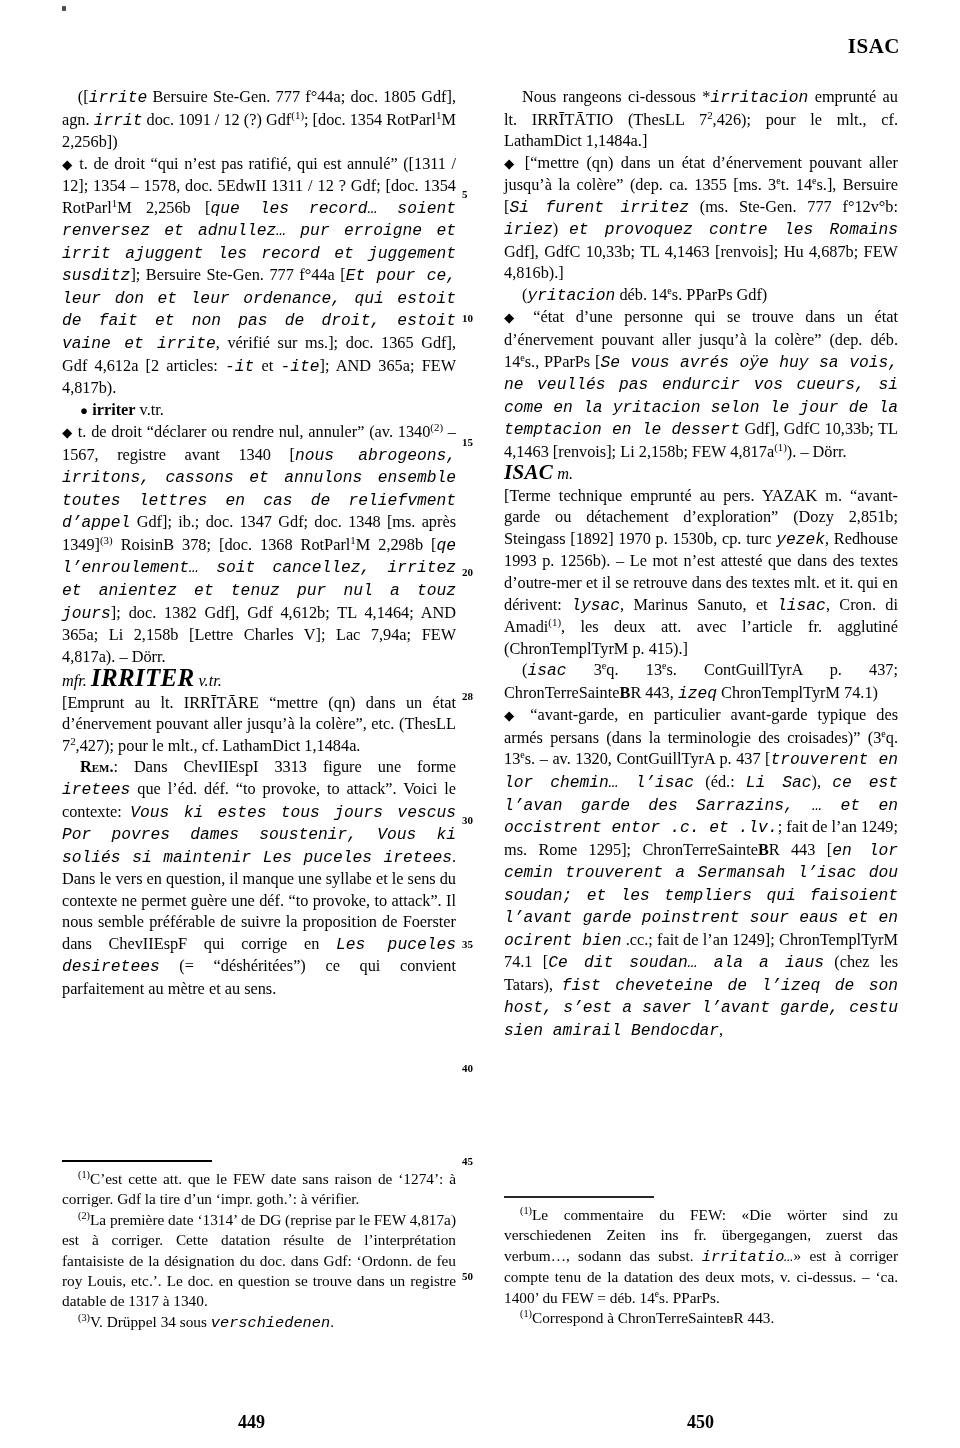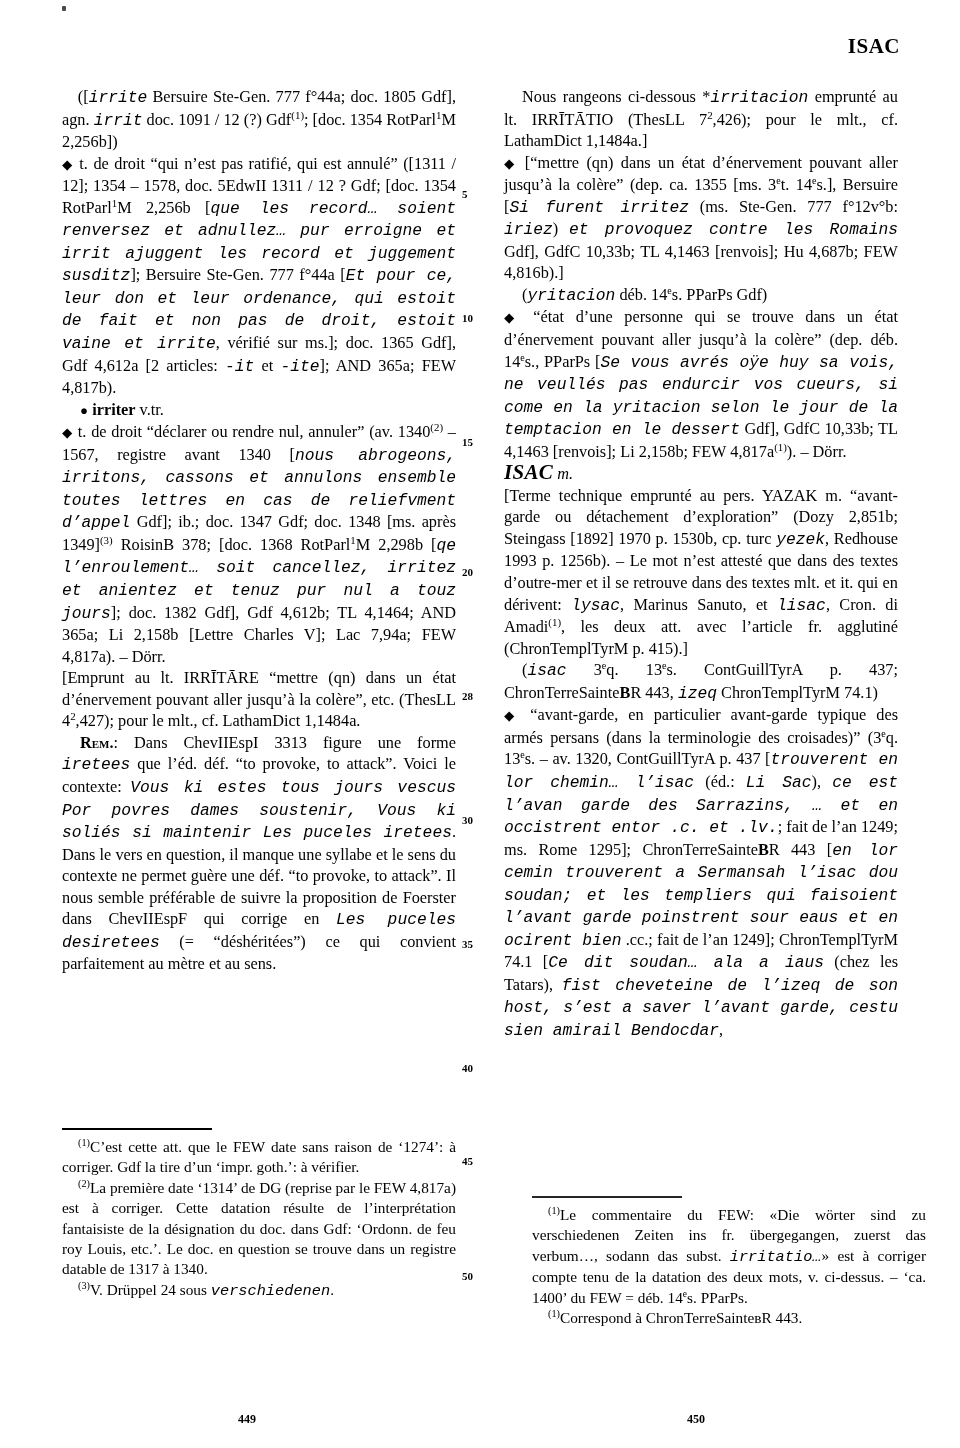--- a/index.html
+++ b/index.html
@@ -116,43 +116,43 @@
   }
   .fn .rule.dashy {
     background: repeating-linear-gradient(to right, #000 0 6px, #000 6px 7px);
     opacity: .85;
   }
   .fn p {
     margin: 0;
     text-indent: 16px;
   }
 
-  .fn-left  { left: 62px; top: 1128px; }
-  .fn-right { left: 532px; top: 1196px; }
+  .fn-left  { left: 62px; top: 1160px; }
+  .fn-right { left: 504px; top: 1196px; }
 
   .linenums {
     position: absolute;
     left: 462px;
     top: 0;
     width: 30px;
     height: 1448px;
     font-size: 11px;
     font-weight: bold;
     font-family: "Liberation Serif", serif;
   }
   .linenums span {
     position: absolute;
     left: 0;
     width: 26px;
     text-align: left;
   }
 
   .folio {
     position: absolute;
-    font-size: 12px;
+    font-size: 18px;
     font-weight: bold;
     top: 1412px;
   }
   .folio-left  { left: 238px; }
   .folio-right { left: 687px; }
 </style>
 </head>
 <body>
 
 <div class="page">
@@ -164,32 +164,33 @@
   <div class="col col-left">
 
     <p><span class="ind-spacer">&nbsp;&nbsp;&nbsp;</span><span>([</span><i>irrite</i><span> Bersuire Ste-Gen. 777 f°44a; doc. 1805 Gdf], agn. </span><i>irrit</i><span> doc. 1091 / 12 (?) Gdf</span><span class="sup">(1)</span><span>; [doc. 1354 RotParl</span><span class="sup">1</span><span>M 2,256b])</span></p>
 
     <p><span class="diamond"></span><span> t. de droit “qui n’est pas ratifié, qui est annulé” ([1311 / 12]; 1354 – 1578, doc. 5EdwII 1311 / 12 ? Gdf; [doc. 1354 RotParl</span><span class="sup">1</span><span>M 2,256b [</span><i>que les record… soient renversez et adnullez… pur erroigne et irrit ajuggent les record et juggement susditz</i><span>]; Bersuire Ste-Gen. 777 f°44a [</span><i>Et pour ce, leur don et leur ordenance, qui estoit de fait et non pas de droit, estoit vaine et irrite</i><span>, vérifié sur ms.]; doc. 1365 Gdf], Gdf 4,612a [2 articles: </span><i>-it</i><span> et </span><i>-ite</i><span>]; AND 365a; FEW 4,817b).</span></p>
 
     <p class="ind"><span class="bullet"></span> <b>irriter</b><span> v.tr.</span></p>
 
     <p><span class="diamond"></span><span> t. de droit “déclarer ou rendre nul, annuler” (av. 1340</span><span class="sup">(2)</span><span> – 1567, registre avant 1340 [</span><i>nous abrogeons, irritons, cassons et annulons ensemble toutes lettres en cas de reliefvment d’appel</i><span> Gdf]; ib.; doc. 1347 Gdf; doc. 1348 [ms. après 1349]</span><span class="sup">(3)</span><span> RoisinB 378; [doc. 1368 RotParl</span><span class="sup">1</span><span>M 2,298b [</span><i>qe l’enroulement… soit cancellez, irritez et anientez et tenuz pur nul a touz jours</i><span>]; doc. 1382 Gdf], Gdf 4,612b; TL 4,1464; AND 365a; Li 2,158b [Lettre Charles V]; Lac 7,94a; FEW 4,817a). – Dörr.</span></p>
 
-
-    <p><span>[Emprunt au lt. IRRĪTĀRE “mettre (qn) dans un état d’énervement pouvant aller jusqu’à la colère”, etc. (ThesLL 4</span><span class="sup">2</span><span>,427); pour le mlt., cf. LathamDict 1,1484a.</span></p>
+    <p class="gap-big"><span>mfr. </span><span class="lemma-big">IRRITER</span><span> v.tr.</span></p>
+
+    <p><span>[Emprunt au lt. IRRĪTĀRE “mettre (qn) dans un état d’énervement pouvant aller jusqu’à la colère”, etc. (ThesLL 7</span><span class="sup">2</span><span>,427); pour le mlt., cf. LathamDict 1,1484a.</span></p>
 
     <p class="ind"><span class="smallcaps">Rem.</span><span>: Dans ChevIIEspI 3313 figure une forme </span><i>iretees</i><span> que l’éd. déf. “to provoke, to attack”. Voici le contexte: </span><i>Vous ki estes tous jours vescus Por povres dames soustenir, Vous ki soliés si maintenir Les puceles iretees</i><span>. Dans le vers en question, il manque une syllabe et le sens du contexte ne permet guère une déf. “to provoke, to attack”. Il nous semble préférable de suivre la proposition de Foerster dans ChevIIEspF qui corrige en </span><i>Les puceles desiretees</i><span> (= “déshéritées”) ce qui convient parfaitement au mètre et au sens.</span></p>
 
   </div>
 
   <div class="fn fn-left">
     <div class="rule"></div>
     <p><span class="sup">(1)</span><span>C’est cette att. que le FEW date sans raison de ‘1274’: à corriger. Gdf la tire d’un ‘impr. goth.’: à vérifier.</span></p>
     <p><span class="sup">(2)</span><span>La première date ‘1314’ de DG (reprise par le FEW 4,817a) est à corriger. Cette datation résulte de l’interprétation fantaisiste de la désignation du doc. dans Gdf: ‘Ordonn. de feu roy Louis, etc.’. Le doc. en question se trouve dans un registre datable de 1317 à 1340.</span></p>
-    <p><span class="sup">(3)</span><span>V. Drüppel 24 sous </span><i>verschiedenen</i><span>.</span></p>
+    <p><span class="sup">(3)</span><span>V. Drüppel 34 sous </span><i>verschiedenen</i><span>.</span></p>
   </div>
 
   <div class="col col-right">
 
     <p class="ind"><span>Nous rangeons ci-dessous *</span><i>irritacion</i><span> emprunté au lt. IRRĪTĀTIO (ThesLL 7</span><span class="sup">2</span><span>,426); pour le mlt., cf. LathamDict 1,1484a.]</span></p>
 
     <p><span class="diamond"></span><span> [“mettre (qn) dans un état d’énervement pouvant aller jusqu’à la colère” (dep. ca. 1355 [ms. 3</span><span class="supsm">e</span><span>t. 14</span><span class="supsm">e</span><span>s.], Bersuire [</span><i>Si furent irritez</i><span> (ms. Ste-Gen. 777 f°12v°b: </span><i>iriez</i><span>) </span><i>et provoquez contre les Romains</i><span> Gdf], GdfC 10,33b; TL 4,1463 [renvois]; Hu 4,687b; FEW 4,816b).]</span></p>
 
 
     <p class="ind"><span>(</span><i>yritacion</i><span> déb. 14</span><span class="supsm">e</span><span>s. PParPs Gdf)</span></p>

